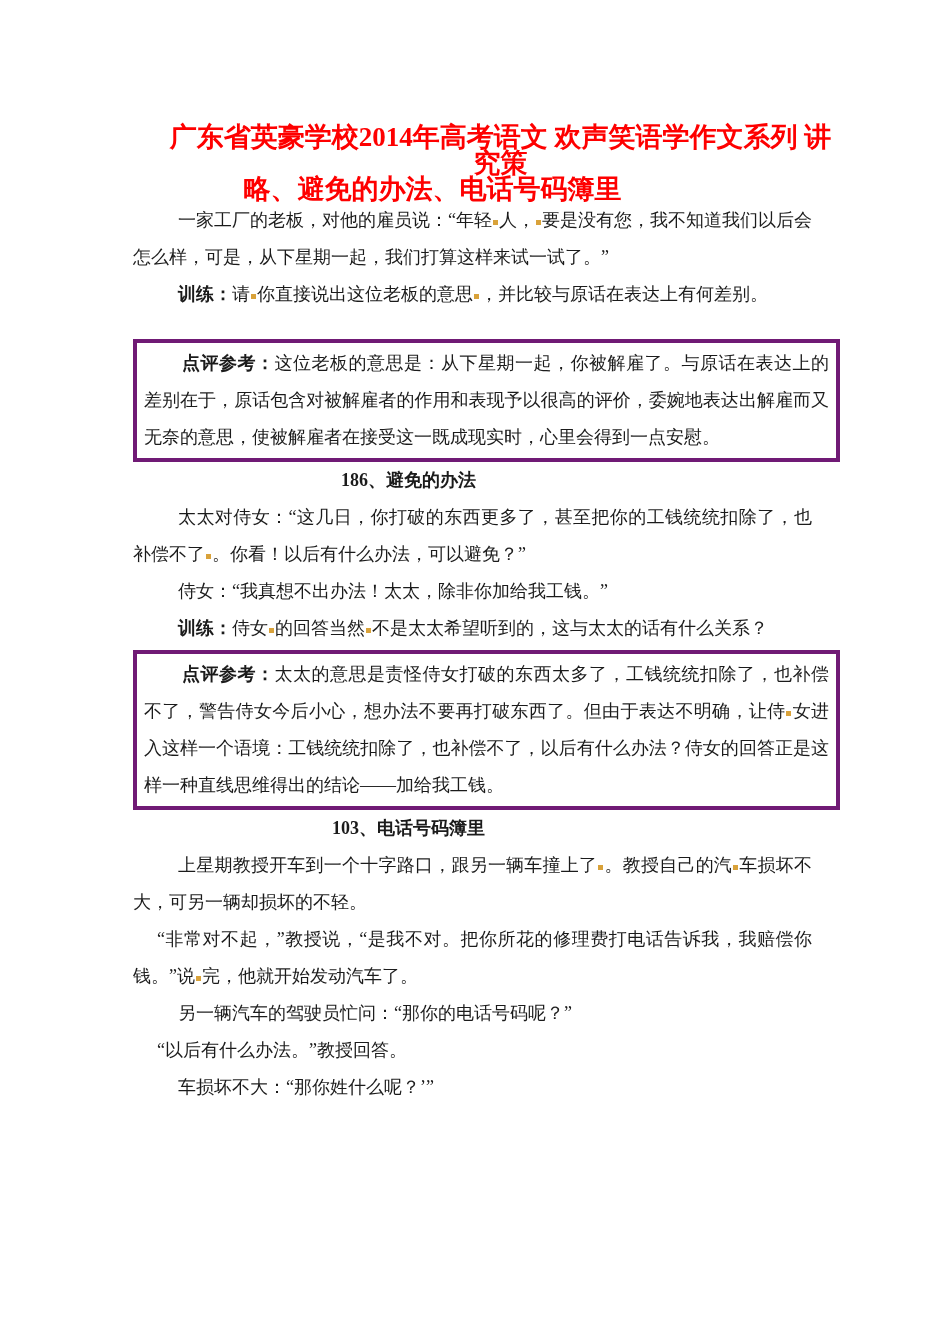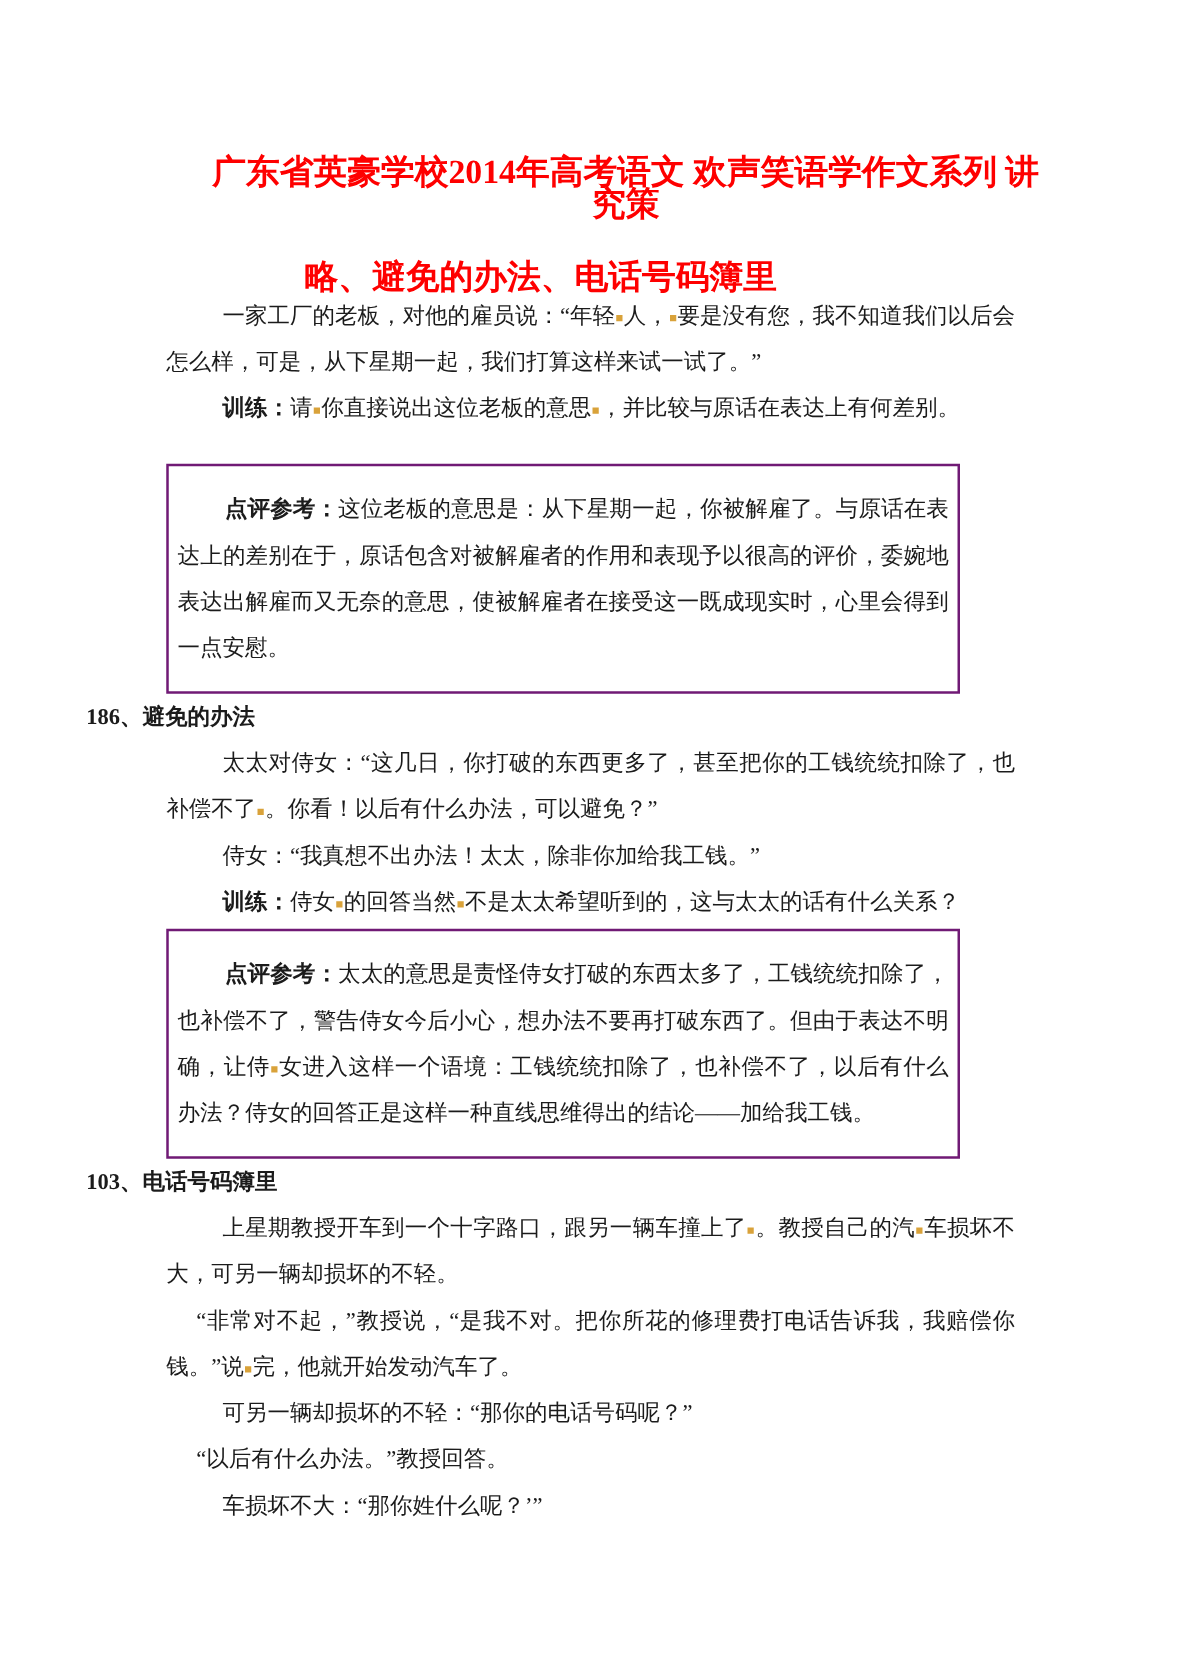--- a/index.html
+++ b/index.html
@@ -16,48 +16,49 @@
     padding-top: 124px;
   }
   h1.title {
     margin: 0; padding: 0;
     font-size: 27px; line-height: 26px;
     font-weight: bold;
     color: #fe0000;
     text-align: center;
   }
   h1.title .t1 { display: block; position: relative; left: 28px; }
-  h1.title .t2 { display: block; position: relative; left: -40px; margin-top: 32px; }
+  h1.title .t2 { display: block; position: relative; left: -40px; }
   p.para {
     margin: 0; padding: 0;
     font-size: 18px; line-height: 37px;
     text-align: justify;
   }
   .ind2 { text-indent: 45px; font-family: Liberation Serif, serif; }
   .ind1 { text-indent: 24px; }
   .p-first   { margin-top: 4px; }
   .train1    { margin-top: 20px; }
   .box1      { margin-top: 26px; }
   .h186      { margin-top: 34px; }
   .p-maid    { margin-top: 19px; }
   .train2    { margin-top: 25px; }
   .box2      { margin-top: 3px; }
   .h187      { margin-top: 33px; }
   .p-prof    { margin-top: 26px; }
   h2.sec {
     margin: 0; padding: 0;
     font-size: 18px; line-height: 37px;
     font-weight: bold;
+    text-align: center;
     position: relative; left: -64px;
   }
   .review-box {
     box-sizing: border-box;
-    width: 635px;
-    border: 2px solid #701a75;
-    padding: 16px 7px;
+    width: 707px;
+    border: 4px solid #701a75;
+    padding: 2px 7px;
     background: #ffffff;
   }
   .review-box p.para { line-height: 37px; text-indent: 38px; text-align: justify; }
   b.lbl { font-weight: bold; }
   .pm {
     display: inline-block;
     width: 5px; height: 5px;
     background: #d9a23a;
     vertical-align: 1px;
     margin: 0 1px;
@@ -89,17 +90,17 @@
   <p class="para ind2 train2"><b class="lbl">训练：</b><span>侍女<i class="pm"></i>的回答当然<i class="pm"></i>不是太太希望听到的，这与太太的话有什么关系？</span></p>
 
   <div class="review-box box2">
     <p class="para"><b class="lbl">点评参考：</b><span>太太的意思是责怪侍女打破的东西太多了，工钱统统扣除了，也补偿不了，警告侍女今后小心，想办法不要再打破东西了。但由于表达不明确，让侍<i class="pm"></i>女进入这样一个语境：工钱统统扣除了，也补偿不了，以后有什么办法？侍女的回答正是这样一种直线思维得出的结论——加给我工钱。</span></p>
   </div>
 
   <h2 class="sec h187">103、电话号码簿里</h2>
 
   <p class="para ind2 p-prof">上星期教授开车到一个十字路口，跟另一辆车撞上了<i class="pm"></i>。教授自己的汽<i class="pm"></i>车损坏不大，可另一辆却损坏的不轻。</p>
   <p class="para ind1">“非常对不起，”教授说，“是我不对。把你所花的修理费打电话告诉我，我赔偿你钱。”说<i class="pm"></i>完，他就开始发动汽车了。</p>
-  <p class="para ind2">可另一辆却损坏的不轻：“那你的电话号码呢？”</p>
+  <p class="para ind2">另一辆汽车的驾驶员忙问：“那你的电话号码呢？”</p>
   <p class="para ind1">“以后有什么办法。”教授回答。</p>
   <p class="para ind2">车损坏不大：“那你姓什么呢？’”</p>
 
 </div>
 
 </body></html>

